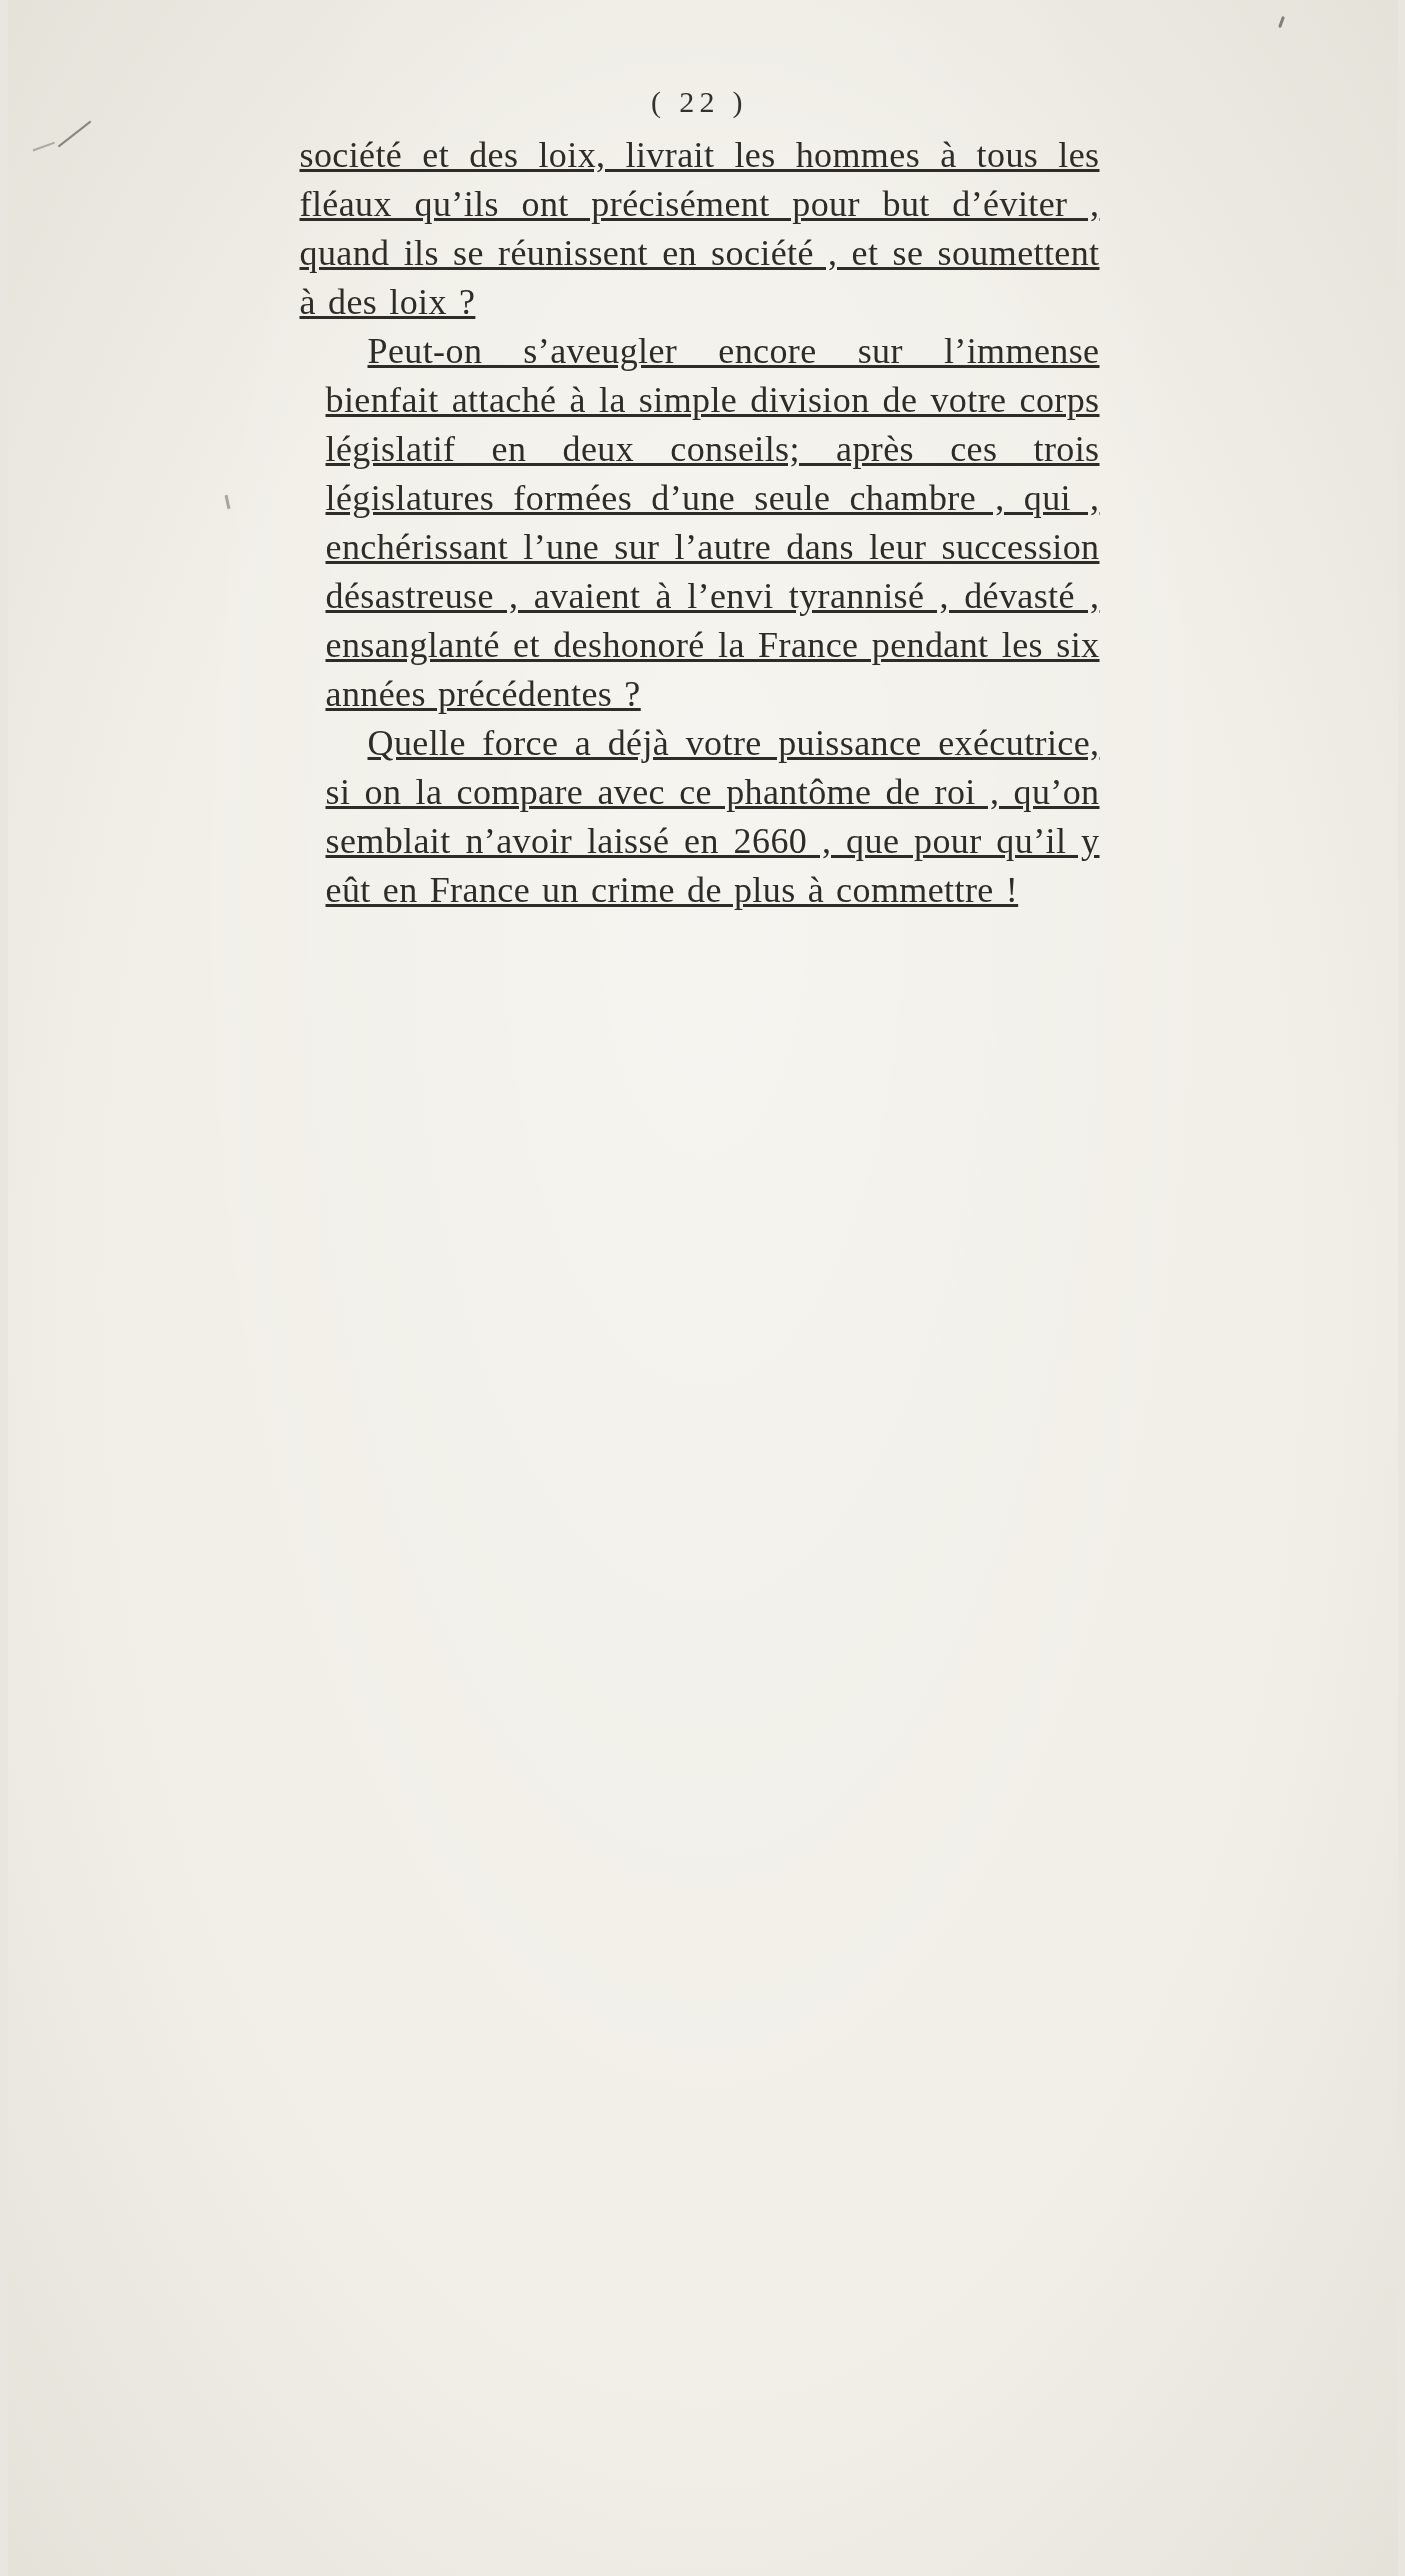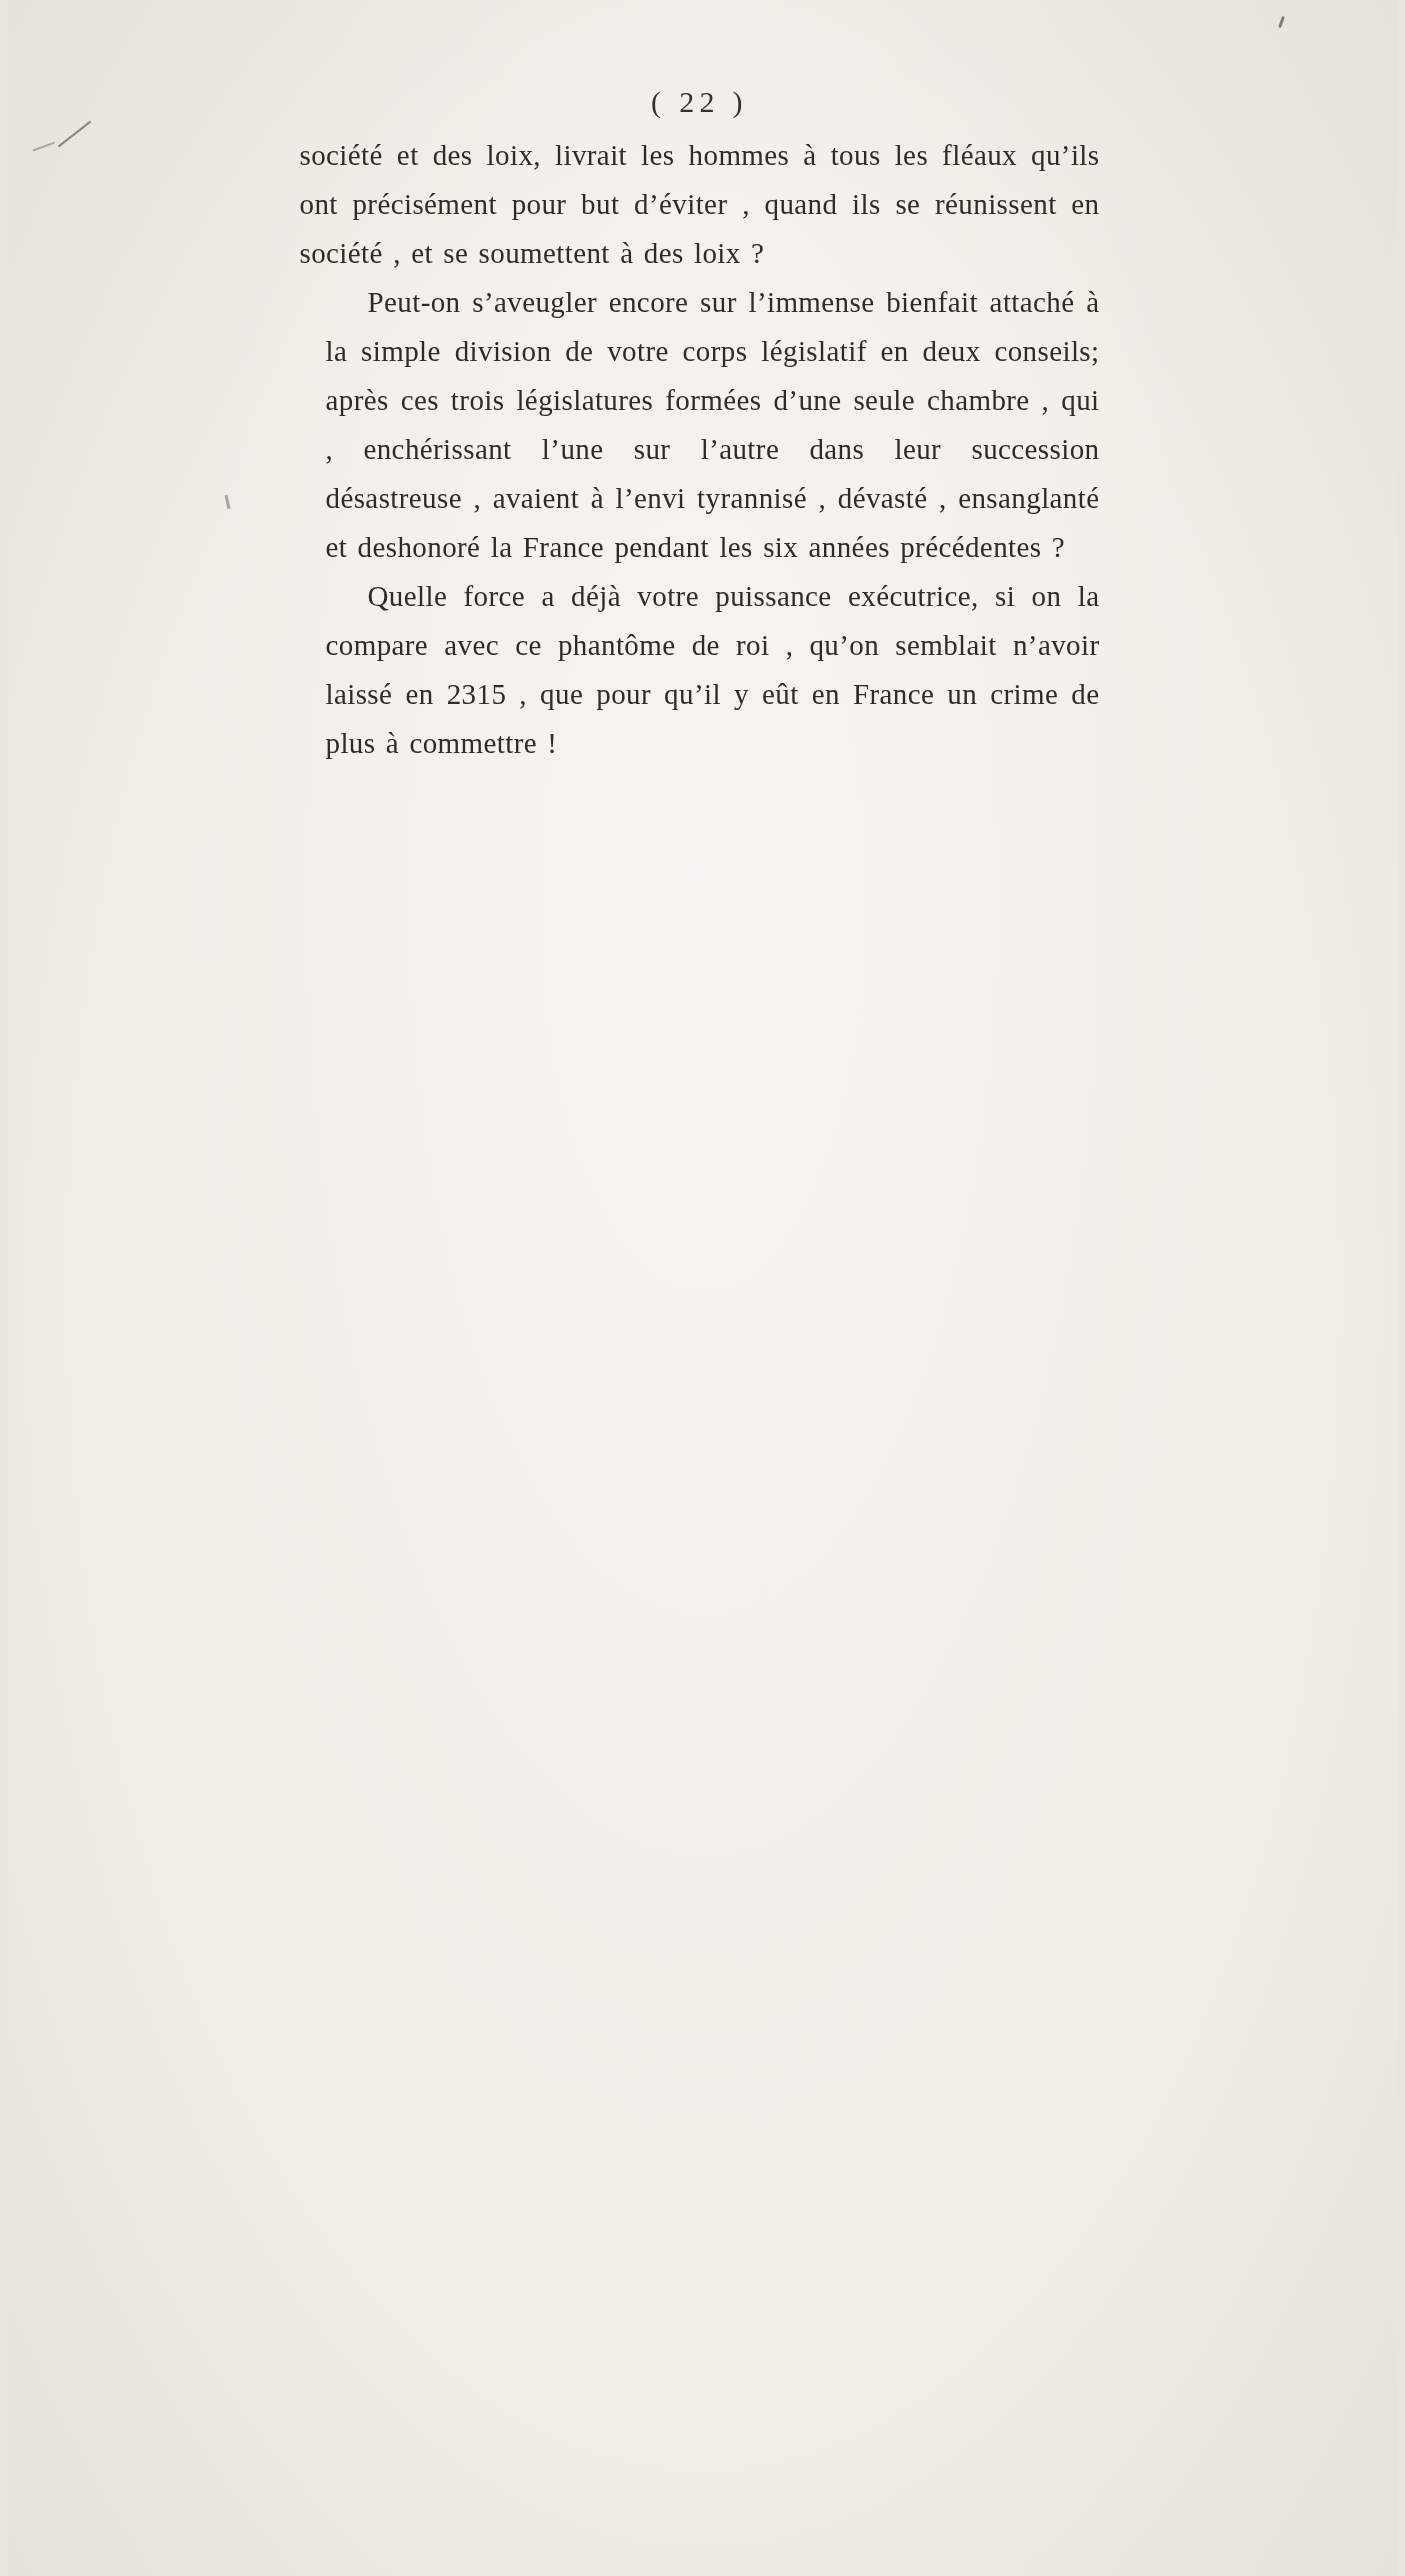--- a/index.html
+++ b/index.html
@@ -67,26 +67,27 @@
   }
   .page-number {
     text-align: center;
     font-size: 30px;
     letter-spacing: 5.3px;
     margin-bottom: 12.4px;
     color: #34322c;
   }
   .para {
     margin: 0;
-    font-size: 29px;
+    font-size: 36px;
     line-height: 49px;
     text-align: justify;
     letter-spacing: 0.4px;
     word-spacing: 2.7px;
     color: #2e2c28;
+    text-decoration: underline;
   }
   .para.indent {
     text-indent: 42px;
     margin-left: 26px;
   }
   .italic-tail {
     font-style: italic;
   }
 </style>
 </head>
@@ -99,18 +100,18 @@
   <div class="mark-left-tick"></div>
 
   <div class="text-block">
 
     <div class="page-number">( 22 )</div>
 
     <p class="para">société et des loix, livrait les hommes à tous les fléaux qu’ils ont précisément pour but d’éviter , quand ils se réunissent en société , et se soumettent à des loix ?</p>
 
     <p class="para indent">Peut-on s’aveugler encore sur l’immense bienfait attaché à la simple division de votre corps législatif en deux conseils; après ces trois législatures formées d’une seule chambre , qui , enchérissant l’une sur l’autre dans leur succession désastreuse , avaient à l’envi tyrannisé , dévasté , ensanglanté et deshonoré la France pendant les six années précédentes ?</p>
 
-    <p class="para indent">Quelle force a déjà votre puissance exécutrice, si on la compare avec ce phantôme de roi , qu’on semblait n’avoir laissé en 2315 , que pour qu’il y eût en France un crime de plus à commettre !</p>
+    <p class="para indent">Quelle force a déjà votre puissance exécutrice, si on la compare avec ce phantôme de roi , qu’on semblait n’avoir laissé en 2660 , que pour qu’il y eût en France un crime de plus à commettre !</p>
 
 
   </div>
 </div>
 
 
 </body></html>

